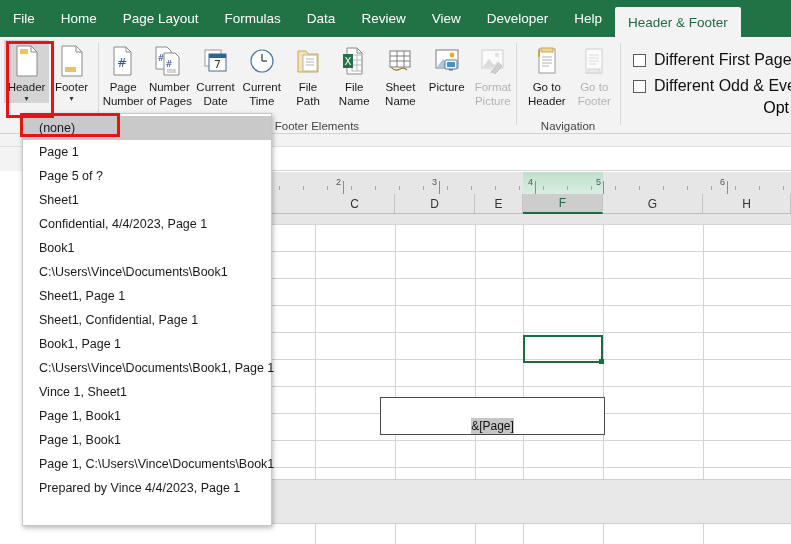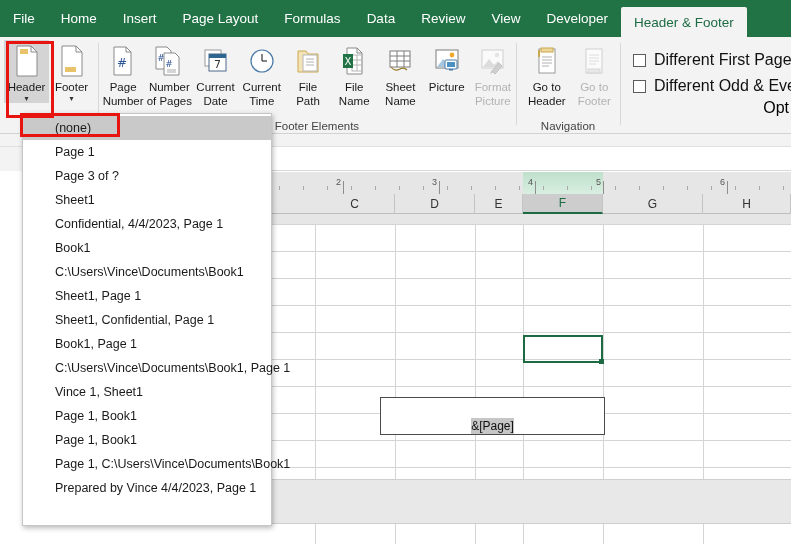--- a/index.html
+++ b/index.html
@@ -158,47 +158,47 @@
 
   
   .dropdown {
     position: absolute; left: 22px; top: 113px; width: 250px; height: 413px;
     background: #ffffff; border: 1px solid #c6c6c6;
     box-shadow: 1px 2px 5px rgba(0,0,0,0.28);
     z-index: 40; padding-top: 2px;
   }
   .ditem {
     height: 24px; display: flex; align-items: center;
-    padding-left: 32px; font-size: 12.5px; color: #1a1a1a;
+    padding-left: 16px; font-size: 12.5px; color: #1a1a1a;
     white-space: nowrap; cursor: default;
   }
   .ditem.hover { background: #c9c9c9; }
 
   
   .annot {
     position: absolute; border: 3px solid #e8140f; z-index: 60;
     pointer-events: none;
   }
 </style>
 </head>
 <body>
 
 <div id="app">
 
   <div class="tabbar">
     <div class="tabs" id="tabs-container">
         <div class="tab">File</div>
         <div class="tab">Home</div>
-        <div class="tab">Insert</div>
         <div class="tab">Page Layout</div>
         <div class="tab">Formulas</div>
         <div class="tab">Data</div>
         <div class="tab">Review</div>
         <div class="tab">View</div>
         <div class="tab">Developer</div>
+        <div class="tab">Help</div>
         <div class="tab active">Header &amp; Footer</div>
       </div>
   </div>
 
   <div class="ribbon">
 
     <div class="rgroup" style="left:0; width:96px;">
       <div class="items" style="padding-left:4px;">
         <div class="btn split sel" style="width:45px;">
           <div class="ico">
@@ -501,21 +501,21 @@
         <div class="gridcol" style="left: 203px;"></div>
         <div class="gridcol" style="left: 123px;"></div>
         <div class="gridcol" style="left: 43px;"></div>
         <div class="gridrow" style="top: 0px;"></div>
       </div>
   </div>
 
   <div class="dropdown" id="dropdown">
       <div class="ditem hover">(none)</div>
       <div class="ditem">Page 1</div>
-      <div class="ditem">Page 3 of ?</div>
+      <div class="ditem">Page 5 of ?</div>
       <div class="ditem">Sheet1</div>
       <div class="ditem"> Confidential, 4/4/2023, Page 1</div>
       <div class="ditem">Book1</div>
       <div class="ditem">C:\Users\Vince\Documents\Book1</div>
       <div class="ditem">Sheet1, Page 1</div>
       <div class="ditem">Sheet1,  Confidential, Page 1</div>
       <div class="ditem">Book1, Page 1</div>
       <div class="ditem">C:\Users\Vince\Documents\Book1, Page 1</div>
       <div class="ditem">Vince 1, Sheet1</div>
       <div class="ditem">Page 1, Book1</div>

